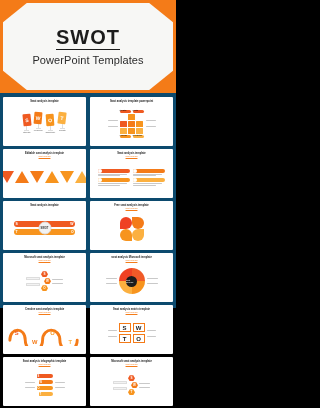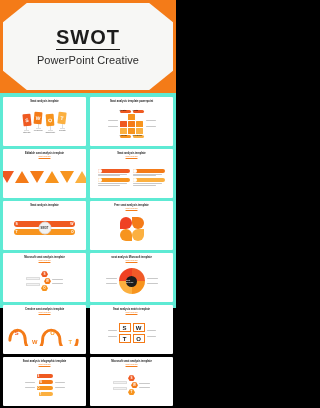--- a/index.html
+++ b/index.html
@@ -1,19 +1,19 @@
 <!DOCTYPE html>
 <html><head>
 <meta charset="utf-8">
 <style>
   * { box-sizing: border-box; margin:0; padding:0; }
   html,body { width:176px; height:408px; background:#000; }
   body { font-family:"Liberation Sans", sans-serif; overflow:hidden; }
 
-  .page { position:relative; width:176px; height:308px; background:#5eead4; }
+  .page { position:relative; width:176px; height:308px; background:#0c4a6e; }
 
   
   .header {
     position:relative; width:176px; height:93px;
     background:#f47b18; overflow:hidden;
   }
   .header-inner {
     position:absolute; left:3px; top:3px; right:3px; bottom:3px;
     background:#f7f7f5;
     clip-path: polygon(14% 0, 86% 0, 100% 22%, 100% 78%, 86% 100%, 14% 100%, 0 78%, 0 22%);
@@ -111,21 +111,21 @@
          padding-left:1px; color:#fff; font-size:2.6px; font-weight:700; }
 </style>
 </head>
 <body>
 
 <div class="page">
 
   <div class="header">
     <div class="header-inner">
       <div class="title-main">SWOT</div>
-      <div class="title-sub">PowerPoint Creative</div>
+      <div class="title-sub">PowerPoint Templates</div>
     </div>
   </div>
 
   <div class="grid">
 
     <div class="slide">
       <div class="s-title">Swot analysis template</div>
       <div class="s-body">
         <div class="tags">
           <div class="tag">

